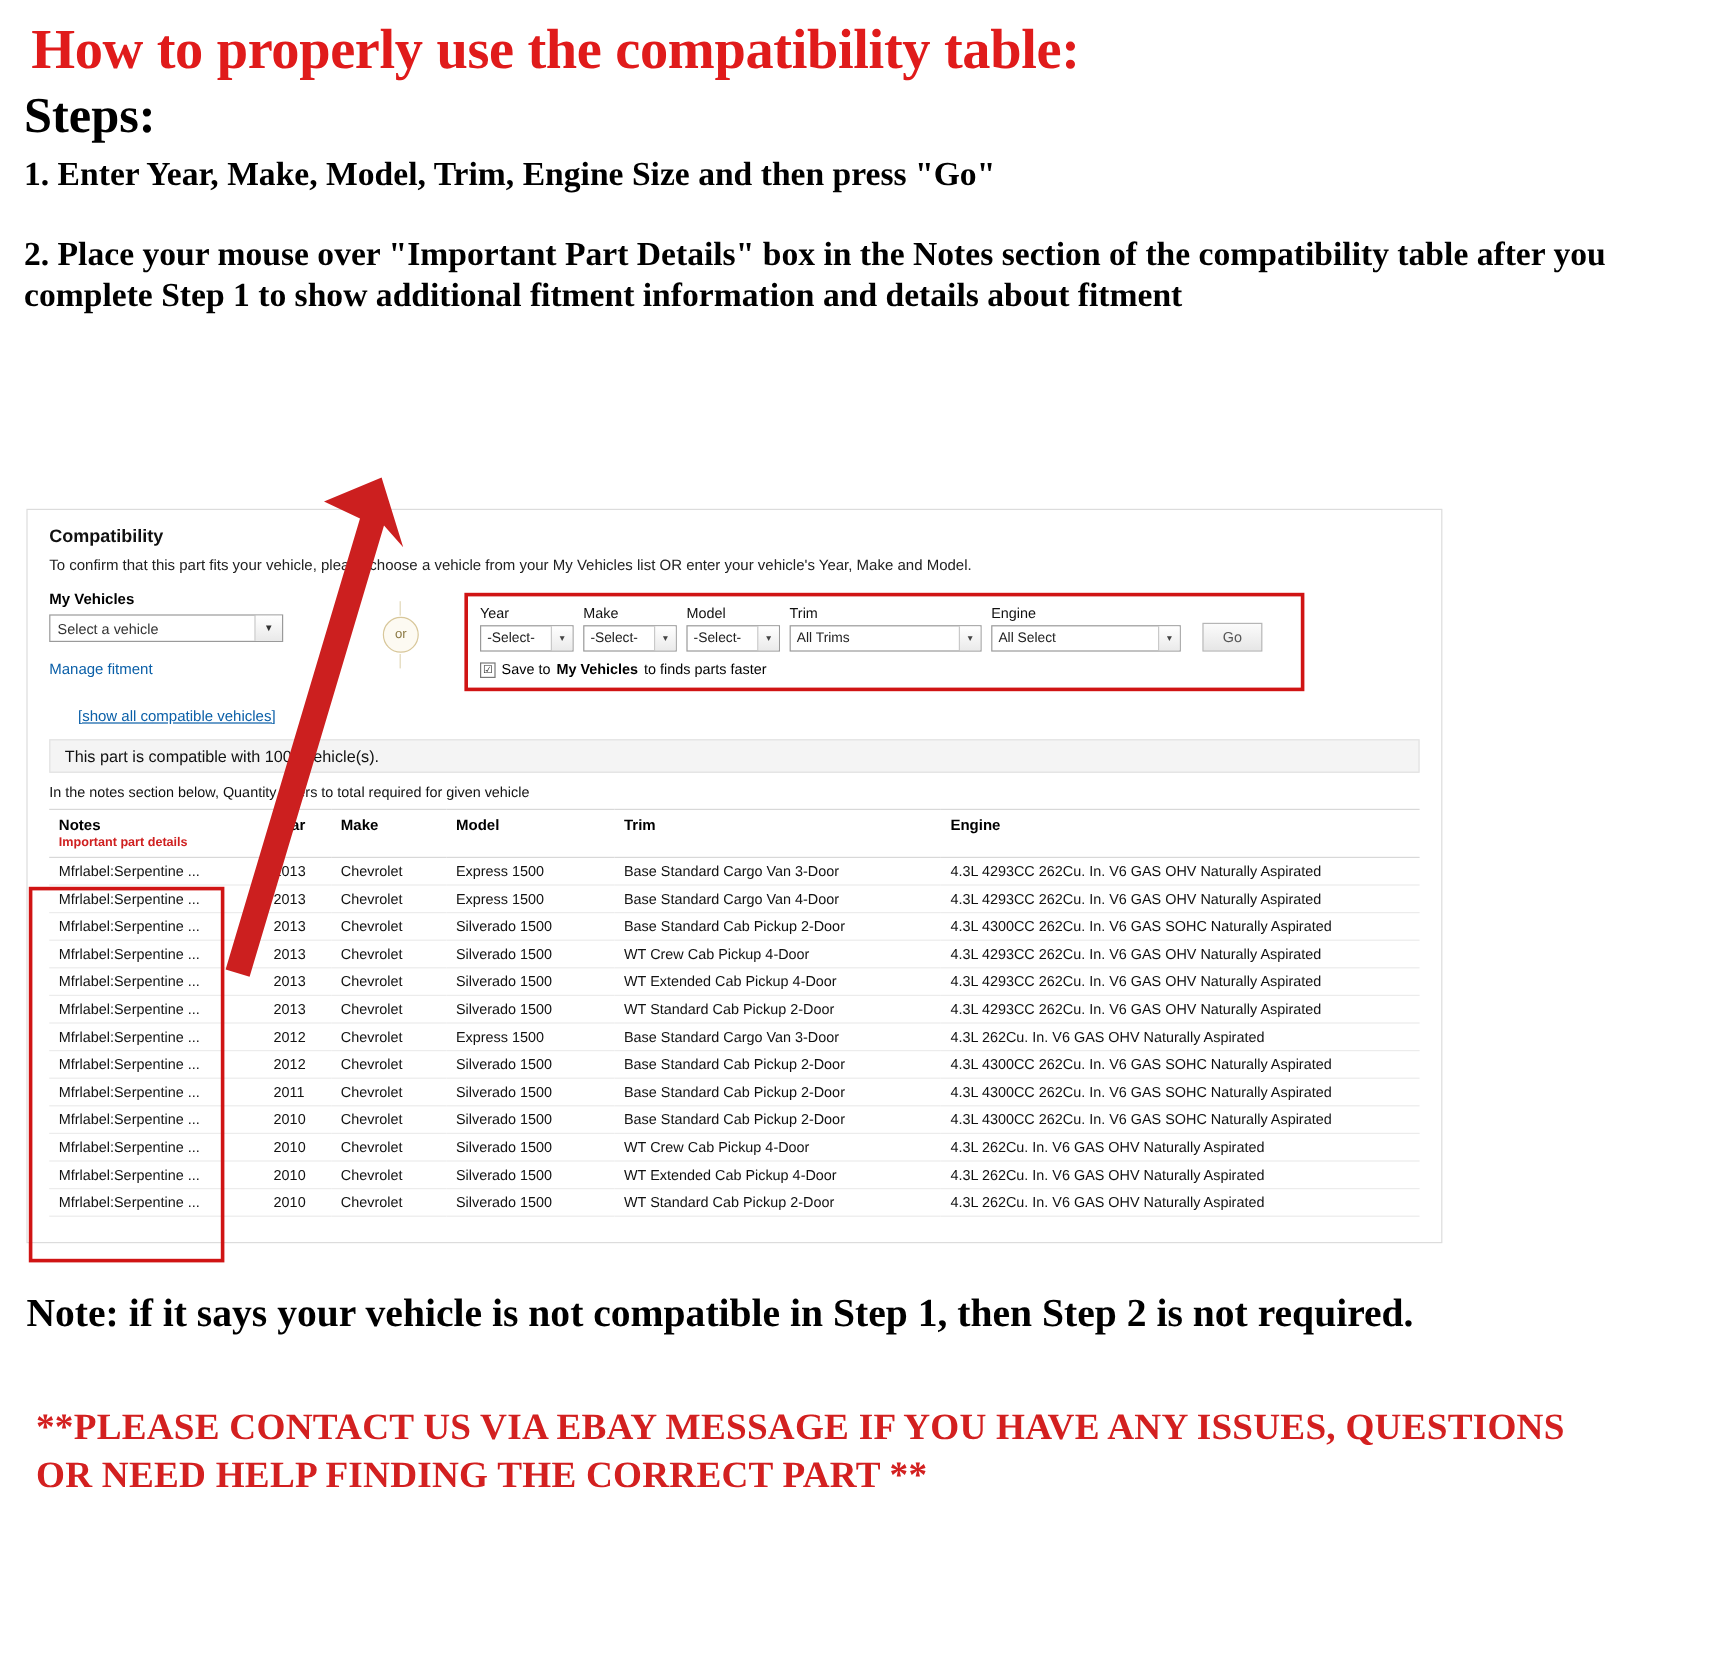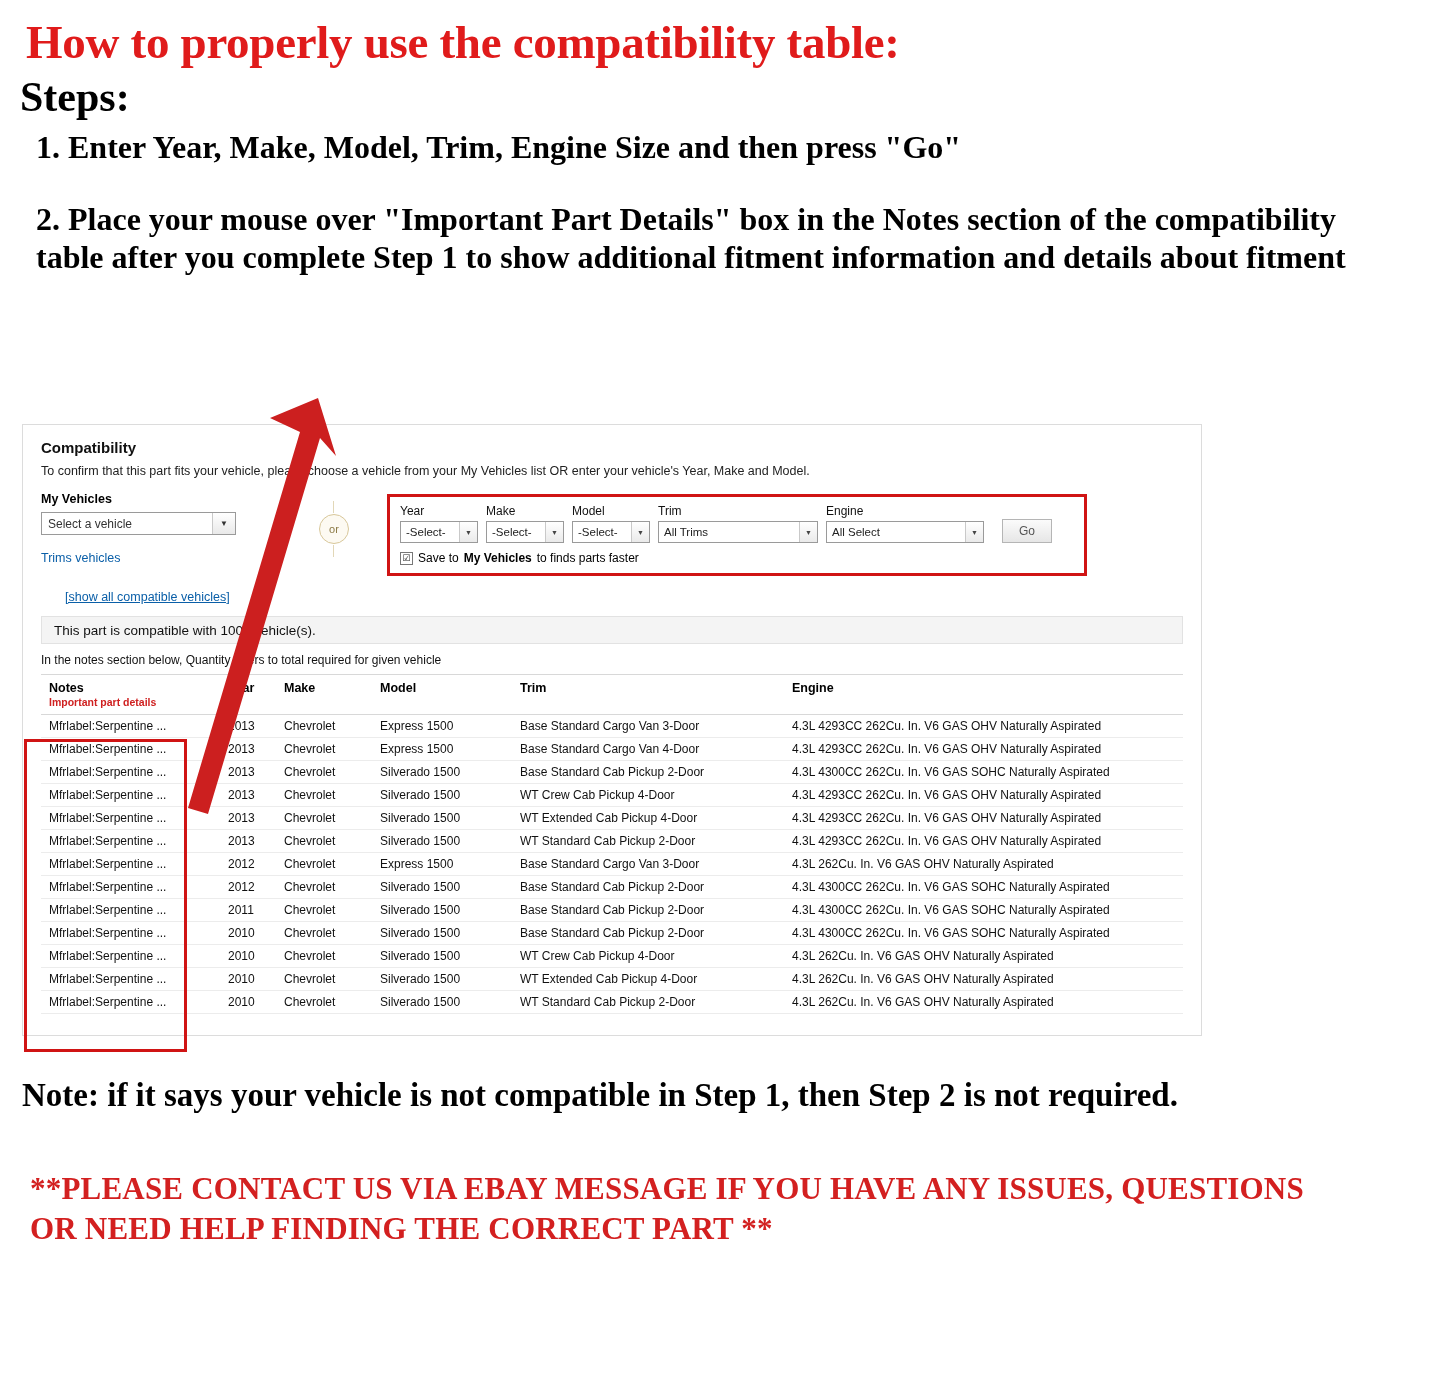--- a/index.html
+++ b/index.html
@@ -34,22 +34,22 @@
   .steps-label {
     font-family: "Liberation Serif", serif;
     font-weight: bold;
     font-size: 42px;
     padding: 8px 0 0 20px;
     line-height: 1.05;
   }
   .step-line {
     font-family: "Liberation Serif", serif;
     font-weight: bold;
-    font-size: 32px;
-    padding: 10px 0 0 36px;
+    font-size: 28px;
+    padding: 10px 0 0 20px;
     line-height: 1.18;
   }
   .step-line.two {
     padding-top: 34px;
     max-width: 1340px;
   }
 
   
   .compat-panel {
     position: absolute;
@@ -340,21 +340,21 @@
       <div class="compat-title">Compatibility</div>
       <div class="compat-sub">To confirm that this part fits your vehicle, please choose a vehicle from your My Vehicles list OR enter your vehicle's Year, Make and Model.</div>
 
       <div class="vehicle-row">
         <div class="my-vehicles">
           <div class="lbl">My Vehicles</div>
           <div class="select-box">
             <span>Select a vehicle</span>
             <span class="arrow">▼</span>
           </div>
-          <a class="manage-link" href="#">Trims vehicles</a>
+          <a class="manage-link" href="#">Manage fitment</a>
         </div>
 
         <div class="or-badge">or</div>
 
         <div class="finder-box">
           <div class="finder-fields">
             <div class="field">
               <div class="flabel">Year</div>
               <div class="mini-select w-year">
                 <span>-Select-</span>

